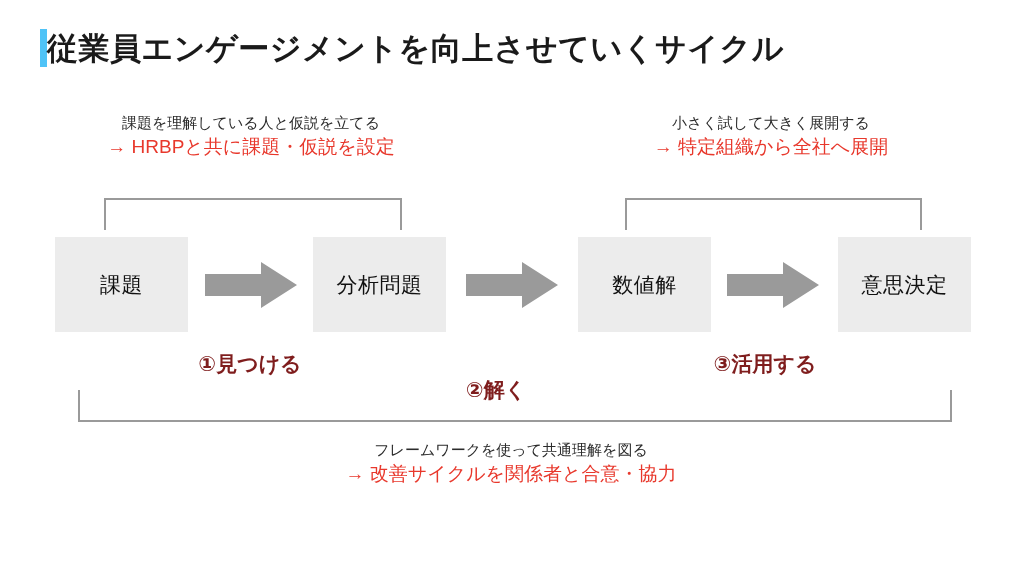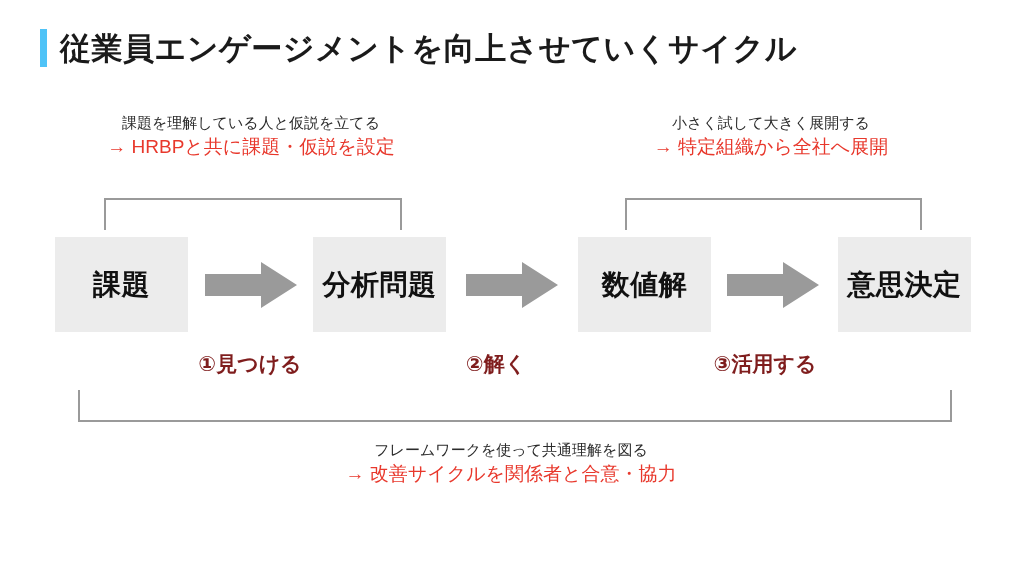--- a/index.html
+++ b/index.html
@@ -32,21 +32,20 @@
     align-items: center;
     height: 44px;
   }
   .title-accent {
     width: 7px;
     height: 38px;
     background: #4fc3f7;
     flex: 0 0 auto;
   }
   .title-text {
-    margin-left: 13px;
     font-size: 31px;
     font-weight: bold;
     color: #1a1a1a;
     letter-spacing: 0.5px;
     white-space: nowrap;
     line-height: 1;
   }
 
   
   .annot {
@@ -93,22 +92,22 @@
     position: absolute;
     top: 237px;
     width: 133px;
     height: 95px;
     background: #ececec;
     display: flex;
     align-items: center;
     justify-content: center;
   }
   .pbox span {
-    font-size: 28px;
-    font-weight: bold;
+    font-size: 21px;
+    font-weight: normal;
     color: #111111;
     white-space: nowrap;
     letter-spacing: 0.5px;
   }
   .pbox-0 { left: 55px; }
   .pbox-1 { left: 313px; }
   .pbox-2 { left: 578px; }
   .pbox-3 { left: 838px; }
 
   
@@ -126,21 +125,21 @@
   .step {
     position: absolute;
     top: 350px;
     font-size: 21px;
     font-weight: bold;
     color: #7f1d1d;
     white-space: nowrap;
     text-align: center;
   }
   .step-0 { left: 125px; width: 250px; }
-  .step-1 { left: 406px; width: 180px; }
+  .step-1 { left: 406px; width: 180px; margin-top: 26px; }
   .step-2 { left: 640px; width: 250px; text-align: center; }
 </style>
 </head>
 <body>
 
 <div id="slide">
 
   <div class="title-row">
     <div class="title-accent"></div>
     <div class="title-text">従業員エンゲージメントを向上させていくサイクル</div>

